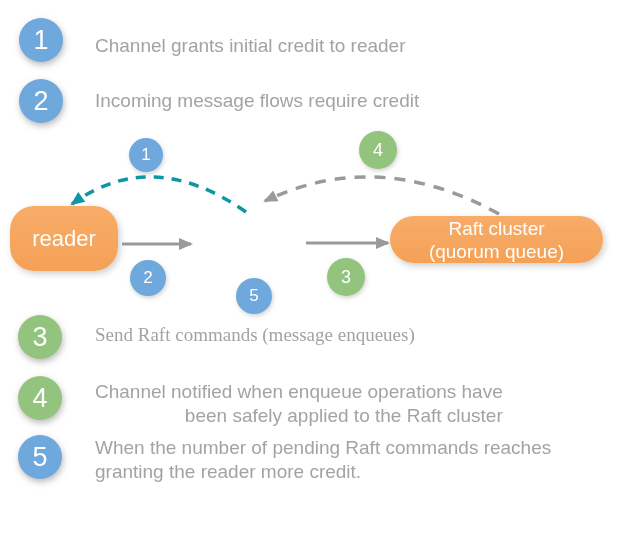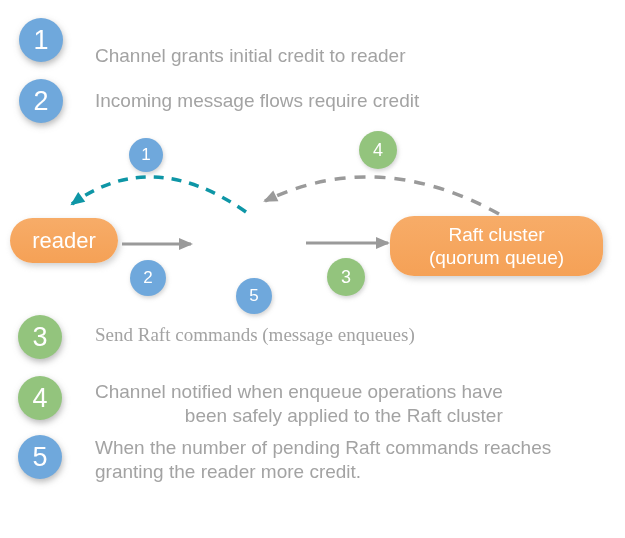--- a/index.html
+++ b/index.html
@@ -39,27 +39,27 @@
   .gray-arc   { stroke:#9a9a9a; stroke-width:3.5; fill:none; stroke-dasharray:11 9; }
   .flow-line  { stroke:#9a9a9a; stroke-width:3; }
   i { font-style:italic; }
 </style>
 </head>
 <body>
 
 <div class="stage">
 
   <div class="circle big blue" style="left:19px; top:18px;">1</div>
-  <div class="legend-text" style="left:95px; top:44px;">Channel grants initial credit to reader</div>
+  <div class="legend-text" style="left:95px; top:34px;">Channel grants initial credit to reader</div>
 
   <div class="circle big blue" style="left:19px; top:79px;">2</div>
   <div class="legend-text" style="left:95px; top:89px;">Incoming message flows require credit</div>
 
-  <div class="node" style="left:10px; top:218px; width:108px; height:45px;">reader</div>
-  <div class="node raft" style="left:390px; top:216px; width:213px; height:60px;">
+  <div class="node" style="left:10px; top:206px; width:108px; height:65px;">reader</div>
+  <div class="node raft" style="left:390px; top:216px; width:213px; height:47px;">
     <div>Raft cluster</div>
     <div>(quorum queue)</div>
   </div>
 
   <svg class="overlay" width="625" height="538" viewBox="0 0 625 538">
     <defs>
       <marker id="ah-teal" markerWidth="16" markerHeight="14" refX="13" refY="6.5" orient="auto" markerUnits="userSpaceOnUse">
         <path d="M1,0.5 L15,6.5 L1,12.5 z" fill="#0e96a6"></path>
       </marker>
       <marker id="ah-gray" markerWidth="16" markerHeight="14" refX="13" refY="6.5" orient="auto" markerUnits="userSpaceOnUse">

